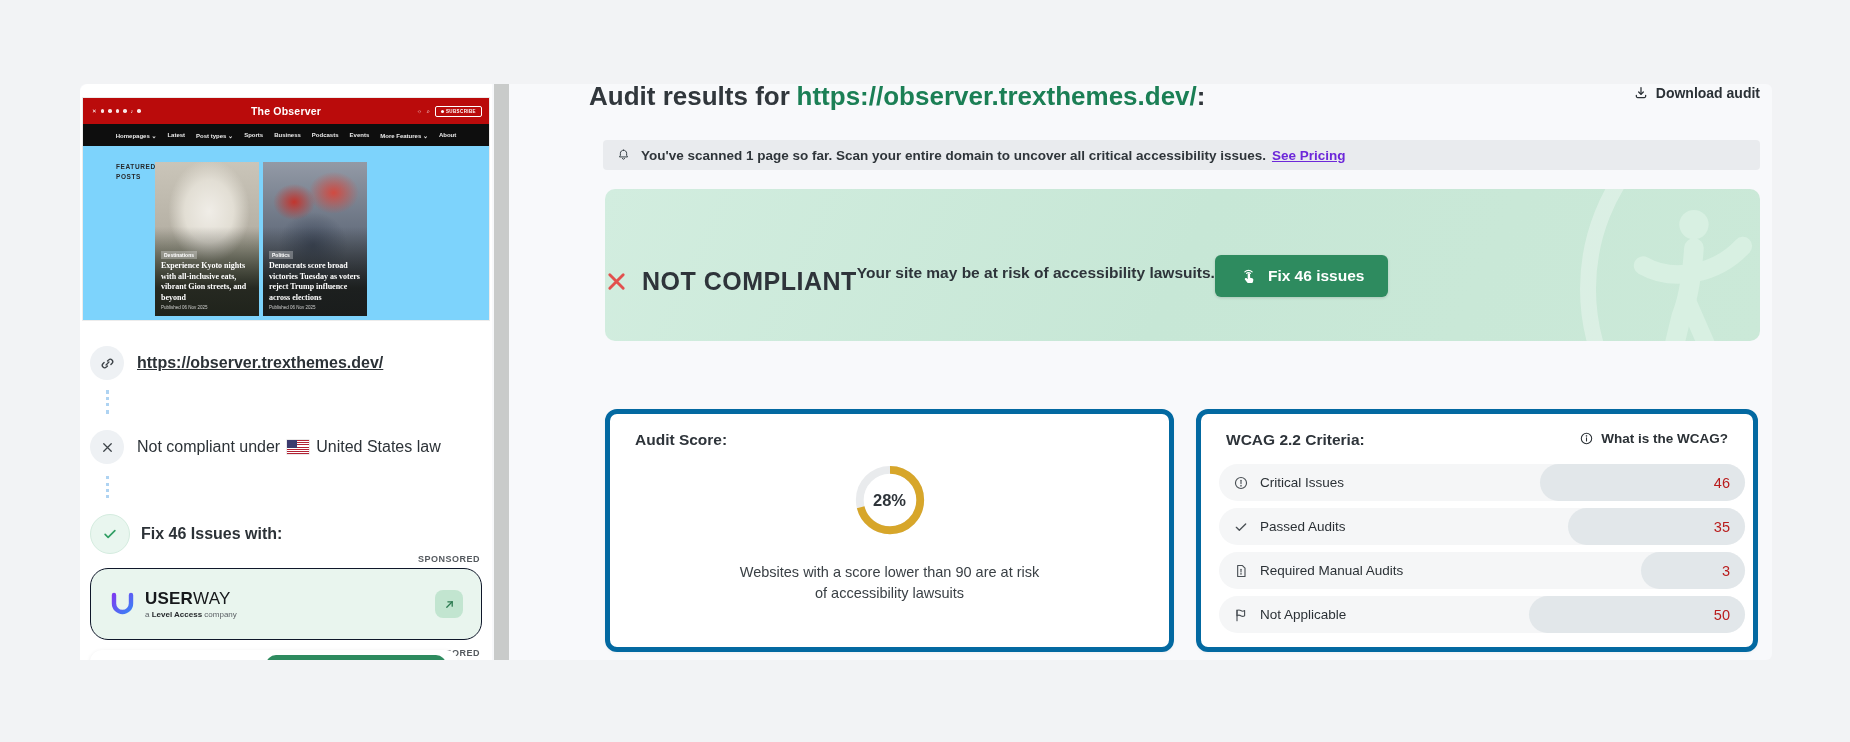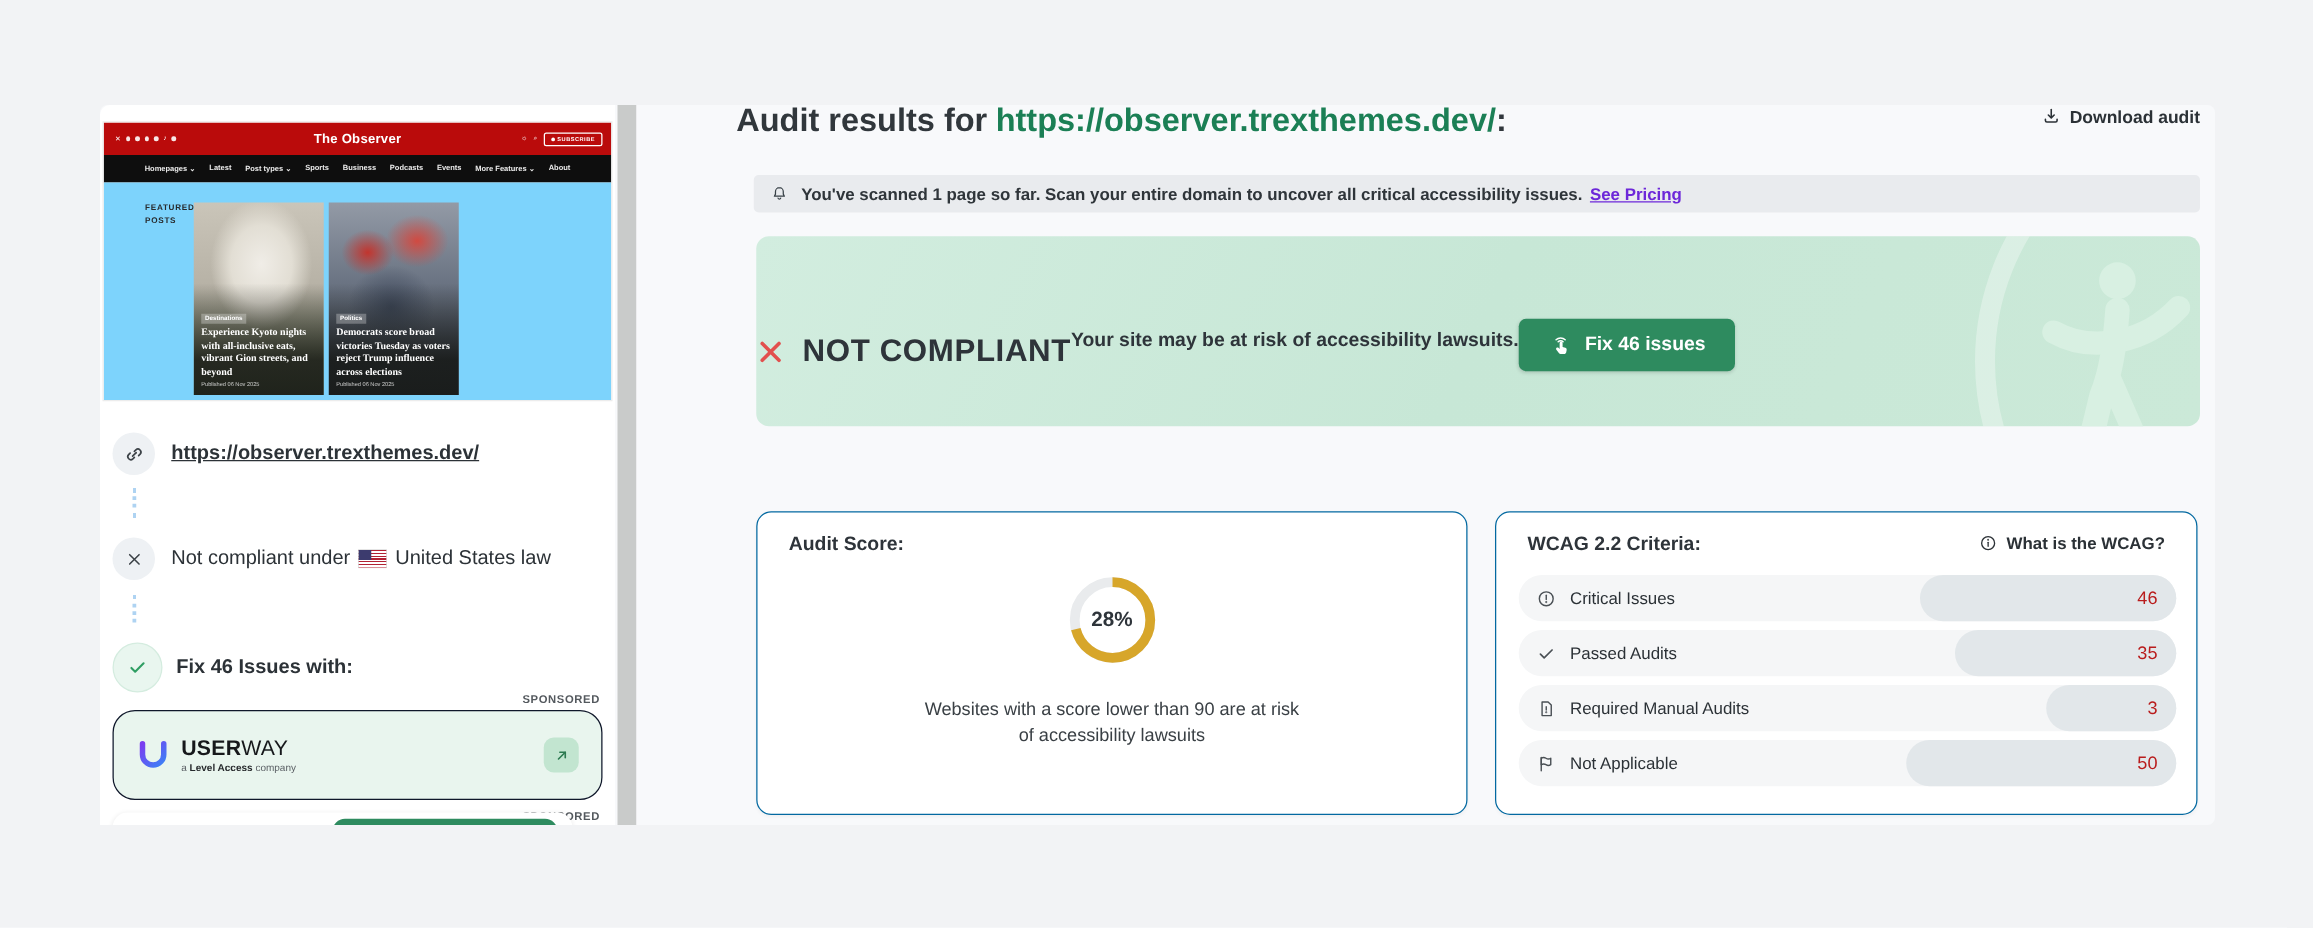--- a/index.html
+++ b/index.html
@@ -81,21 +81,21 @@
   .banner { position:absolute; left:605px; top:189px; width:1155px; height:152px; border-radius:10px; overflow:hidden;
     background:linear-gradient(115deg, #d2eddf 0%, #c7e7d6 50%, #cbe9d8 100%); display:flex; flex-direction:row; align-items:center; }
   .banner-ring { position:absolute; left:975px; top:-110px; width:420px; height:420px; border-radius:50%; border:16px solid rgba(255,255,255,.32); }
   .banner-person { position:absolute; left:1022px; top:16px; width:130px; height:176px; color:#d8f0e2; }
   .status { margin-top:33px; display:flex; align-items:center; gap:14px; z-index:2; }
   .status-x { color:#e2504e; display:flex; }
   .status-label { font-size:25px; font-weight:800; letter-spacing:.5px; color:#2e343a; }
   .bsub { margin-top:16px; font-size:15.5px; font-weight:600; color:#2e343a; z-index:2; }
   .fix-btn { margin-top:21px; height:42px; padding:0 24px; background:#2e8b5f; border:none; border-radius:6px; display:flex; align-items:center; gap:10px; color:#fff; font-family:inherit; font-size:15.5px; font-weight:700; cursor:pointer; box-shadow:0 1px 3px rgba(0,0,0,.15); z-index:2; }
 
-  .card { position:absolute; top:409px; height:243px; background:#fff; border:1px solid #0369a1; border-radius:12px; box-shadow:0 1px 3px rgba(25,30,35,.04); }
+  .card { position:absolute; top:409px; height:243px; background:#fff; border:5px solid #0369a1; border-radius:12px; box-shadow:0 1px 3px rgba(25,30,35,.04); }
   .score-card { left:605px; width:569px; }
   .card h2 { position:absolute; left:25px; top:17px; font-size:15.5px; font-weight:700; color:#2e343a; }
   .donut { position:absolute; left:50%; top:47px; transform:translateX(-50%); width:78px; height:78px; }
   .donut svg { width:78px; height:78px; display:block; }
   .donut-label { position:absolute; inset:0; display:flex; align-items:center; justify-content:center; font-size:16.5px; font-weight:700; color:#2e343a; }
   .score-note { position:absolute; left:0; right:0; top:148px; text-align:center; font-size:14.5px; font-weight:500; color:#3a4045; line-height:1.42; }
 
   .wcag-card { left:1196px; width:562px; }
   .wcag-info { position:absolute; right:25px; top:17px; display:flex; align-items:center; gap:7px; font-size:13.5px; font-weight:600; color:#2b3136; cursor:pointer; }
   .wcag-rows { position:absolute; left:18px; top:50px; width:526px; }

